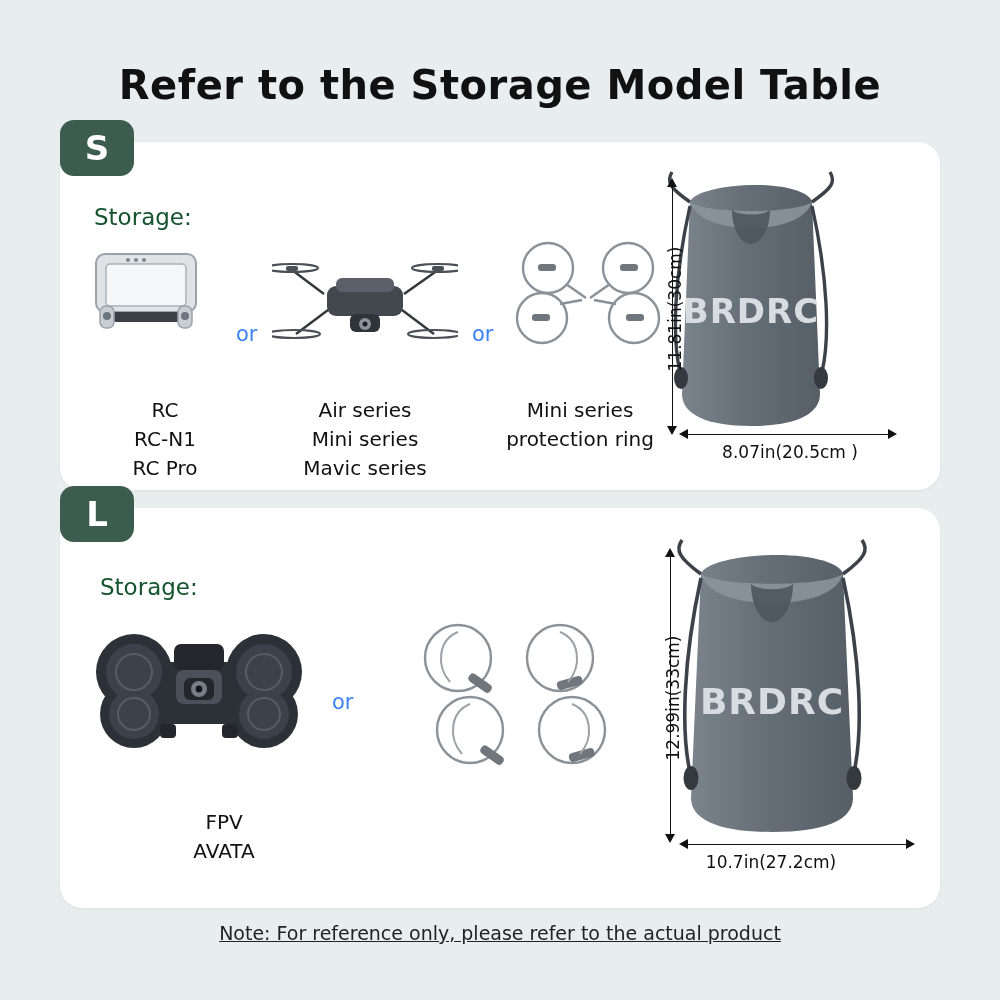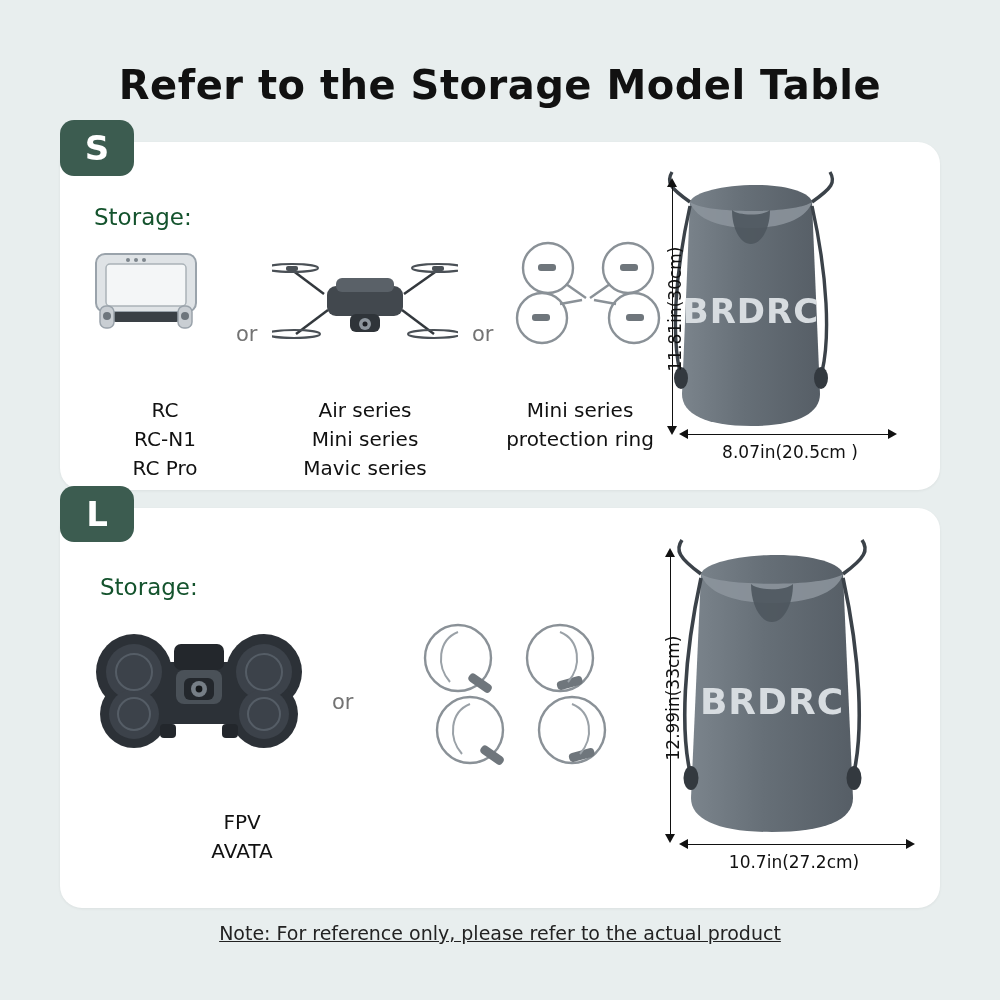--- a/index.html
+++ b/index.html
@@ -55,21 +55,21 @@
     align-items: center;
     justify-content: center;
     font-family: "DejaVu Sans", "Liberation Sans", sans-serif;
   }
   .storage-label {
     position: absolute;
     font-size: 23px;
     color: #14532d;
   }
   .or-text {
-    color: #737373;
+    color: #3b82f6;
     font-size: 21px;
     position: absolute;
   }
   .caption {
     position: absolute;
     font-size: 20px;
     color: #111;
     line-height: 29px;
     text-align: center;
     white-space: pre-line;
@@ -296,21 +296,21 @@
         </g>
         <g fill="none" stroke="#9aa1a7" stroke-width="2">
           <path d="M48 12 C28 20, 26 46, 40 62"></path>
           <path d="M150 12 C170 20, 172 46, 158 62"></path>
           <path d="M60 84 C40 92, 38 118, 52 134"></path>
           <path d="M162 84 C182 92, 184 118, 170 134"></path>
         </g>
       </svg>
     </div>
 
-    <div class="caption" style="left:102px; top:268px; width:160px;">FPV
+    <div class="caption" style="left:84px; top:268px; width:160px;">FPV
 AVATA</div>
 
     <div class="bag-wrap" style="left:575px; top:20px; width:310px; height:340px;">
       <svg width="310" height="330" viewBox="0 0 310 330">
         <defs>
           <linearGradient id="bagL" x1="0" y1="0" x2="1" y2="0">
             <stop offset="0%" stop-color="#7b848c"></stop>
             <stop offset="45%" stop-color="#666f77"></stop>
             <stop offset="100%" stop-color="#565e66"></stop>
           </linearGradient>
@@ -332,17 +332,17 @@
     </div>
 
     <div class="dim-v" style="left:610px; top:48px; height:278px;"></div>
     <div class="arrowhead ah-up" style="left:605px; top:40px;"></div>
     <div class="arrowhead ah-down" style="left:605px; top:326px;"></div>
     <div class="dim-label-v" style="left:543px; top:180px; width:140px; text-align:center;">12.99in(33cm)</div>
 
     <div class="dim-h" style="left:628px; top:336px; width:218px;"></div>
     <div class="arrowhead ah-left" style="left:619px; top:331px;"></div>
     <div class="arrowhead ah-right" style="left:846px; top:331px;"></div>
-    <div class="dim-label-h" style="left:644px; top:344px; width:180px; text-align:center;">10.7in(27.2cm)</div>
+    <div class="dim-label-h" style="left:621px; top:344px; width:180px; text-align:center;">10.7in(27.2cm)</div>
   </div>
 
   <div class="note">Note: For reference only, please refer to the actual product</div>
 </div>
 
 </body></html>

